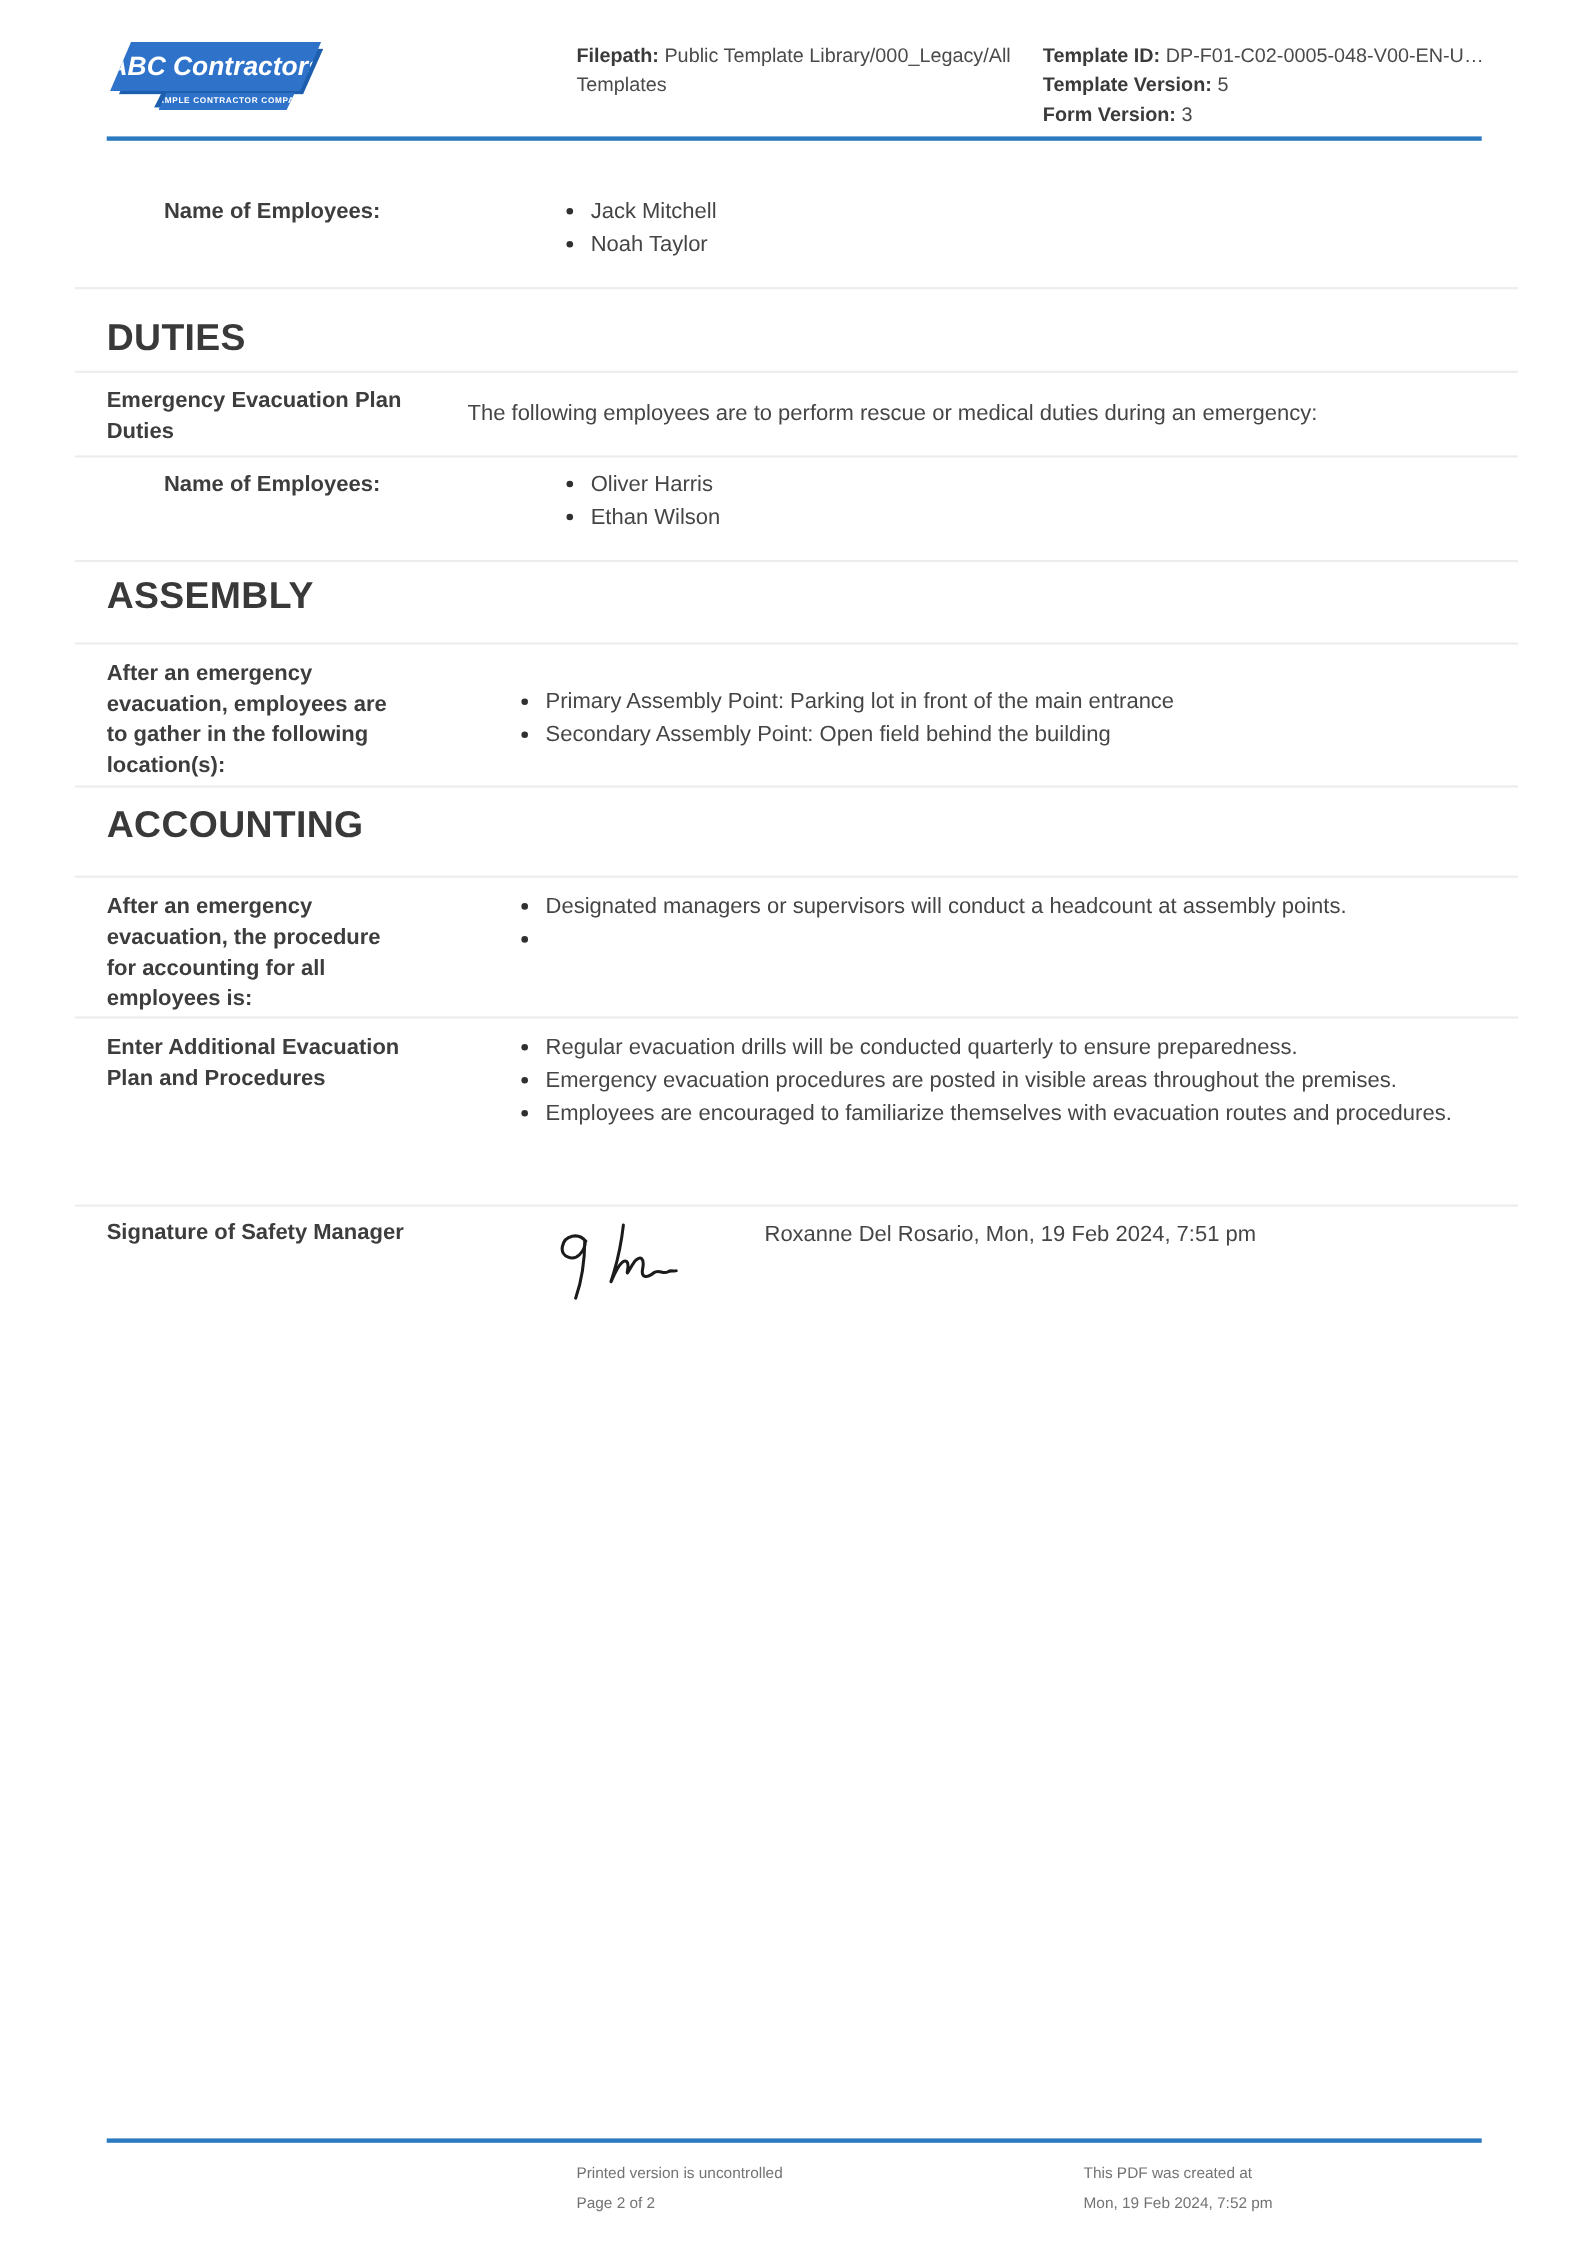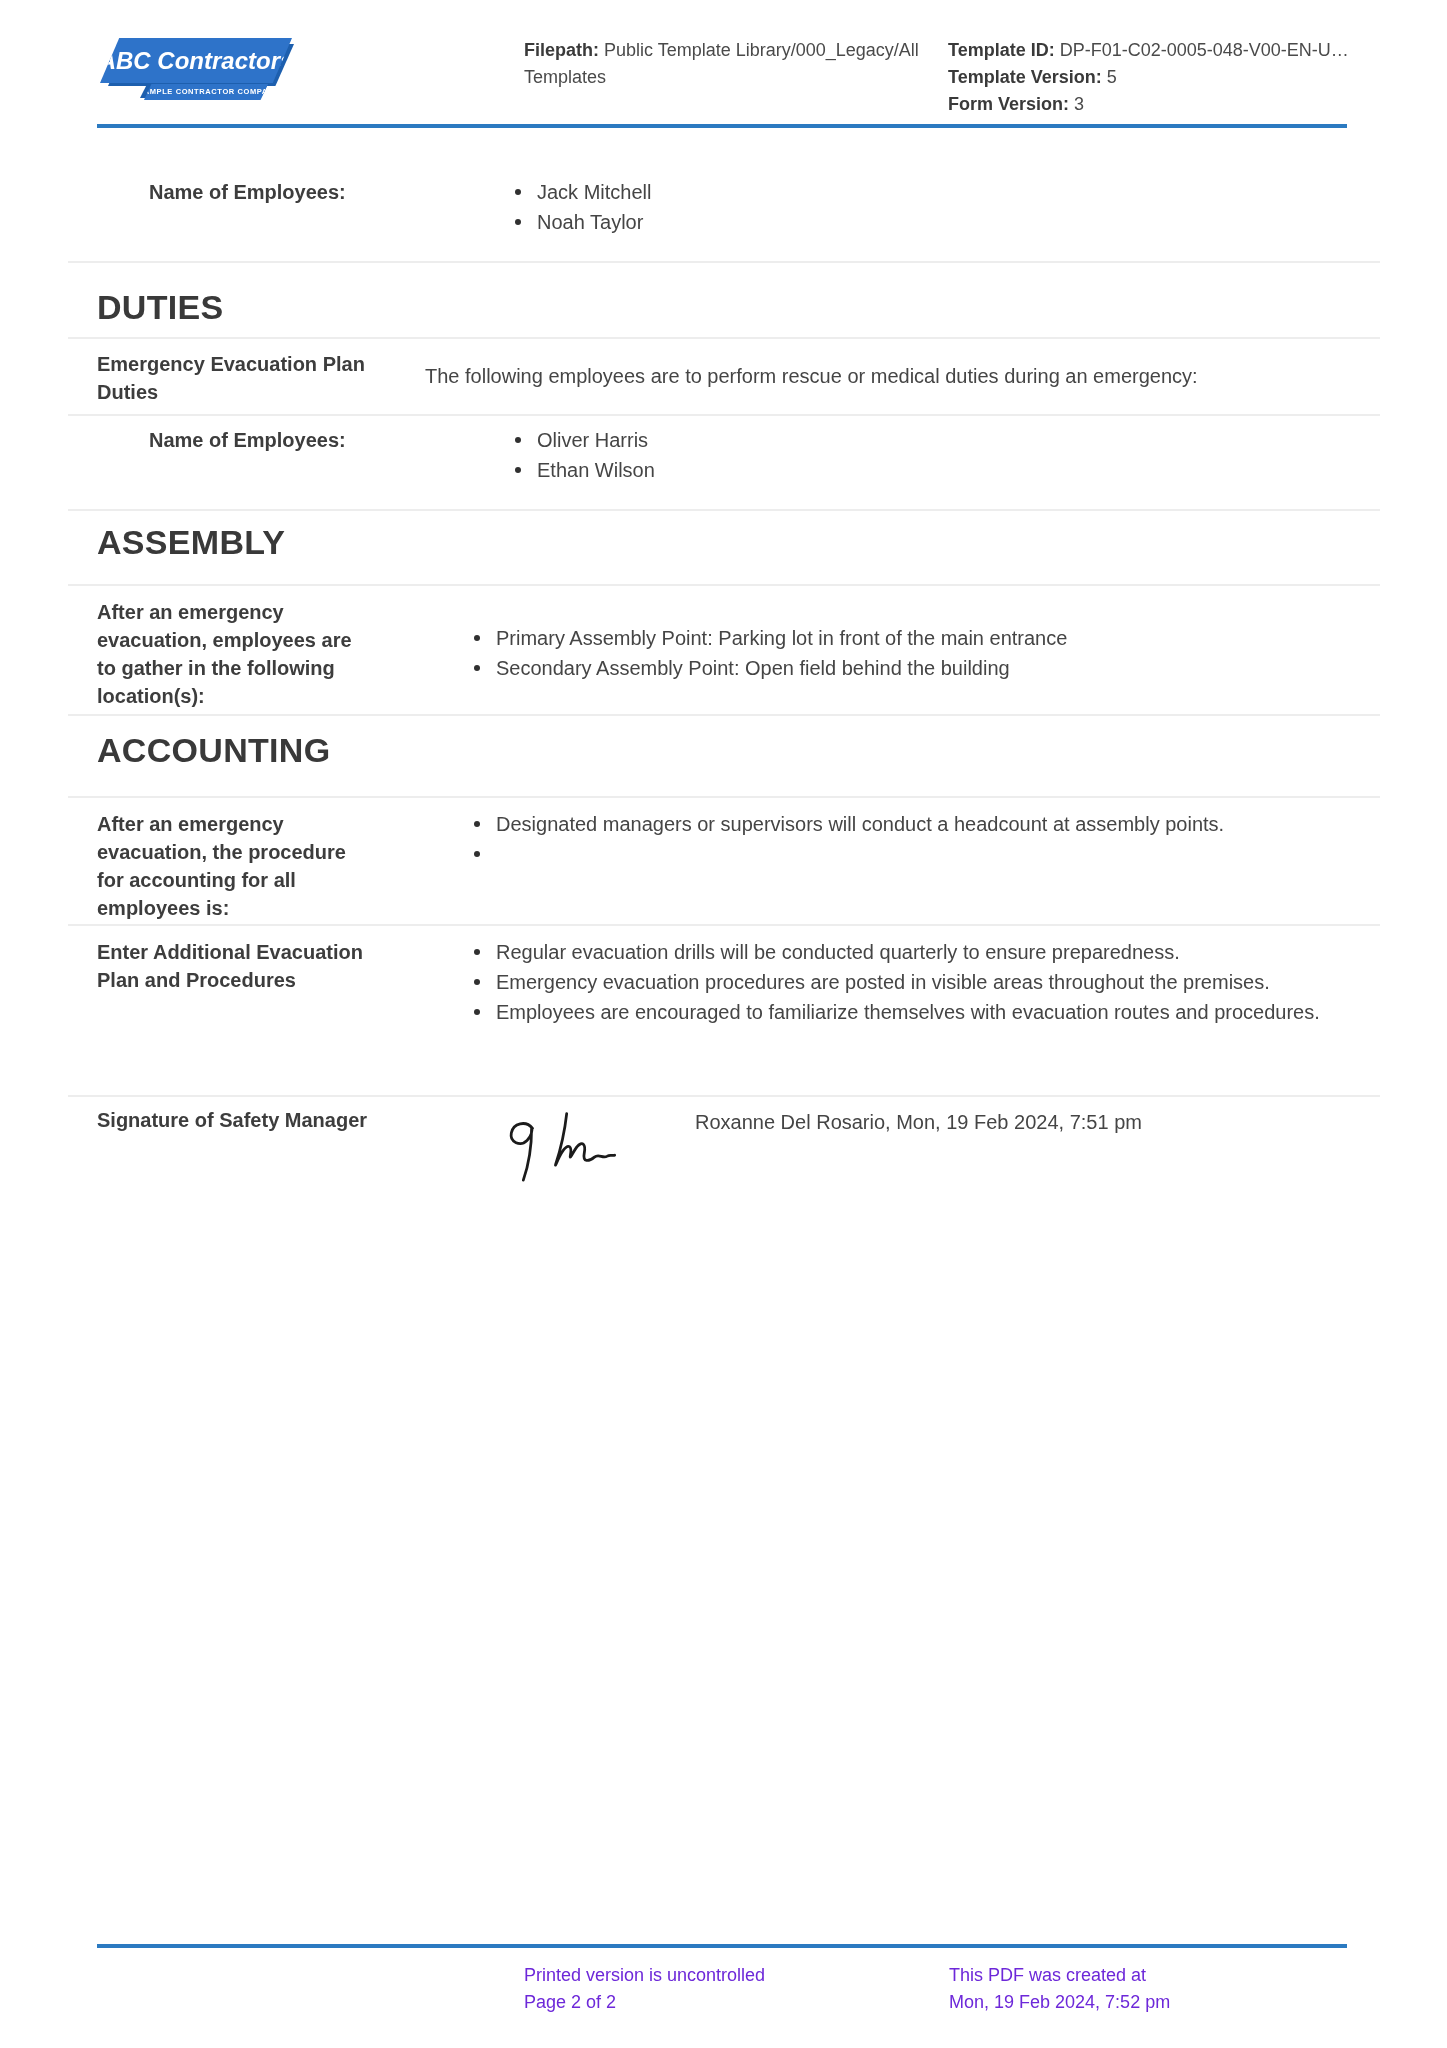--- a/index.html
+++ b/index.html
@@ -51,23 +51,23 @@
   ul.emp { padding-left:90px; }
   ul.std { padding-left:49px; }
   .para { padding-top:12px; }
 
   
   .sig-mid { flex:none; width:270px; }
   .sig-svg { margin-left:78px; display:block; }
   .sig-name { padding-top:2px; }
 
   
-  .ftr-col { position:absolute; top:1962px; font-size:18px; line-height:27px; color:#6d28d9; }
+  .ftr-col { position:absolute; top:1962px; font-size:14px; line-height:27px; color:#737373; }
   .ftr-left { left:524px; }
-  .ftr-right { left:949px; }
+  .ftr-right { left:985px; }
 </style>
 </head>
 <body>
 
 <div class="page">
 
   <div class="logo">
     <div class="logo-accent-a"></div>
     <div class="logo-accent-b"></div>
     <div class="logo-main">

